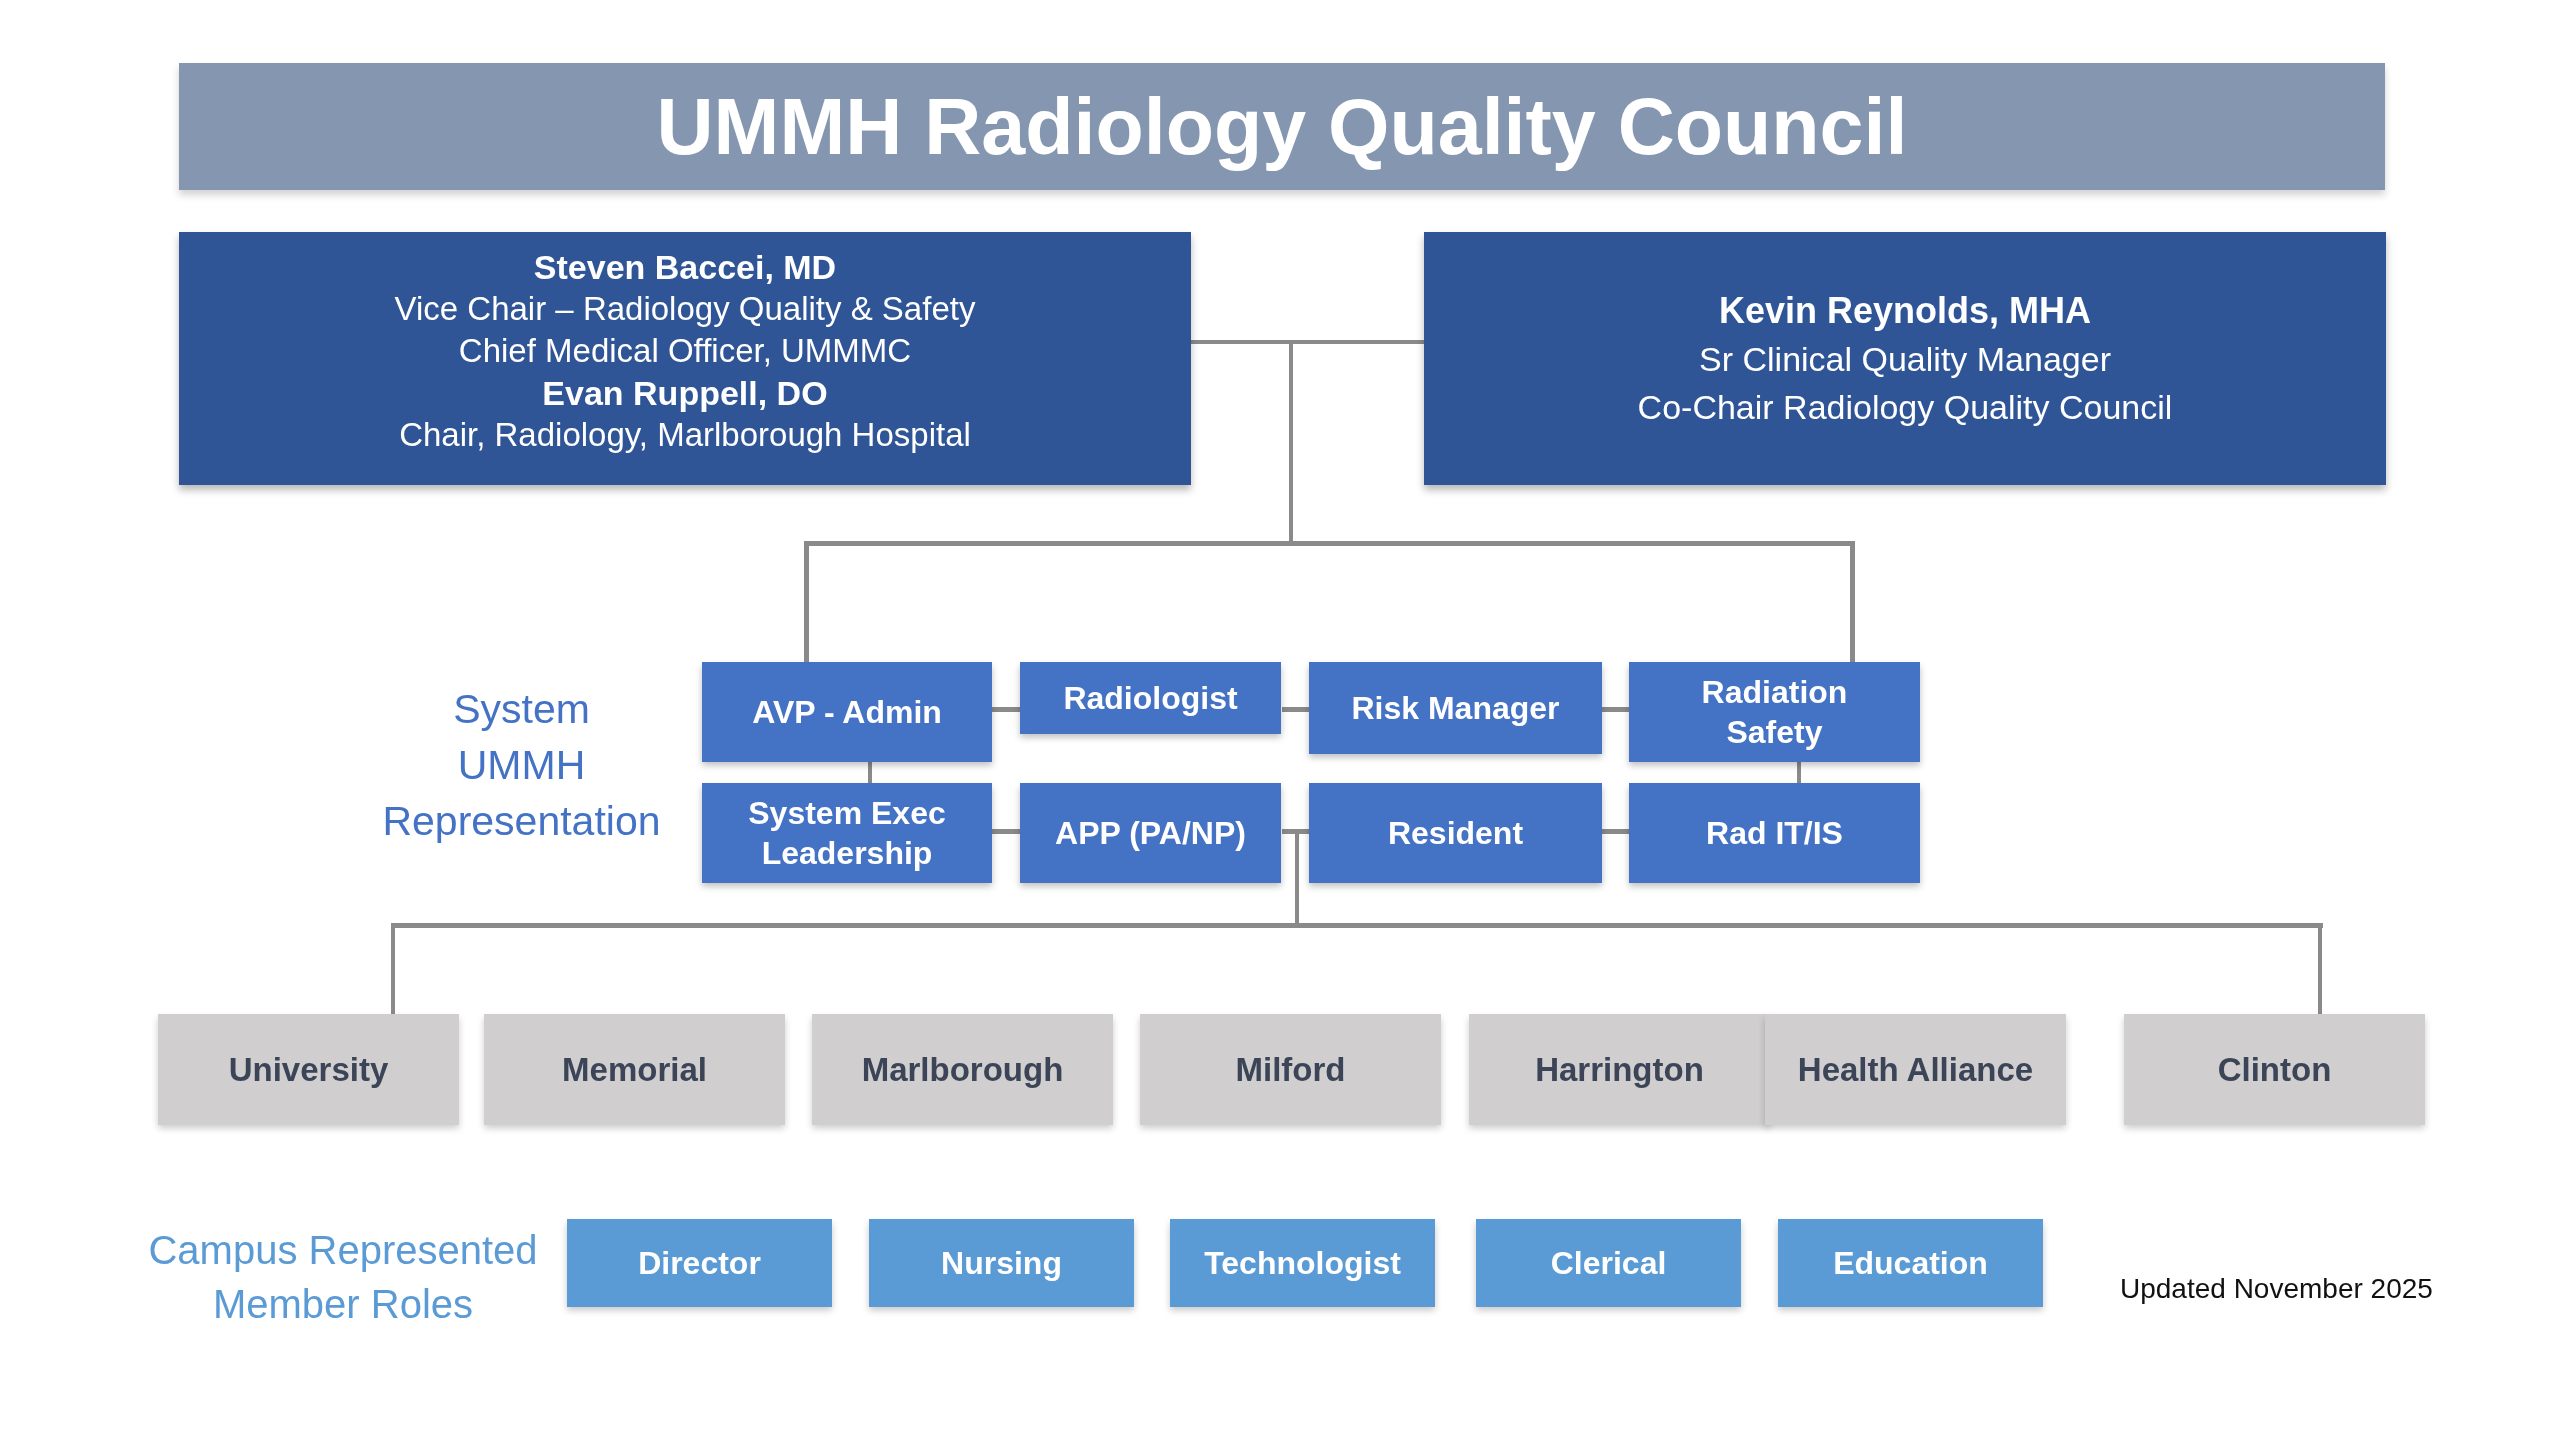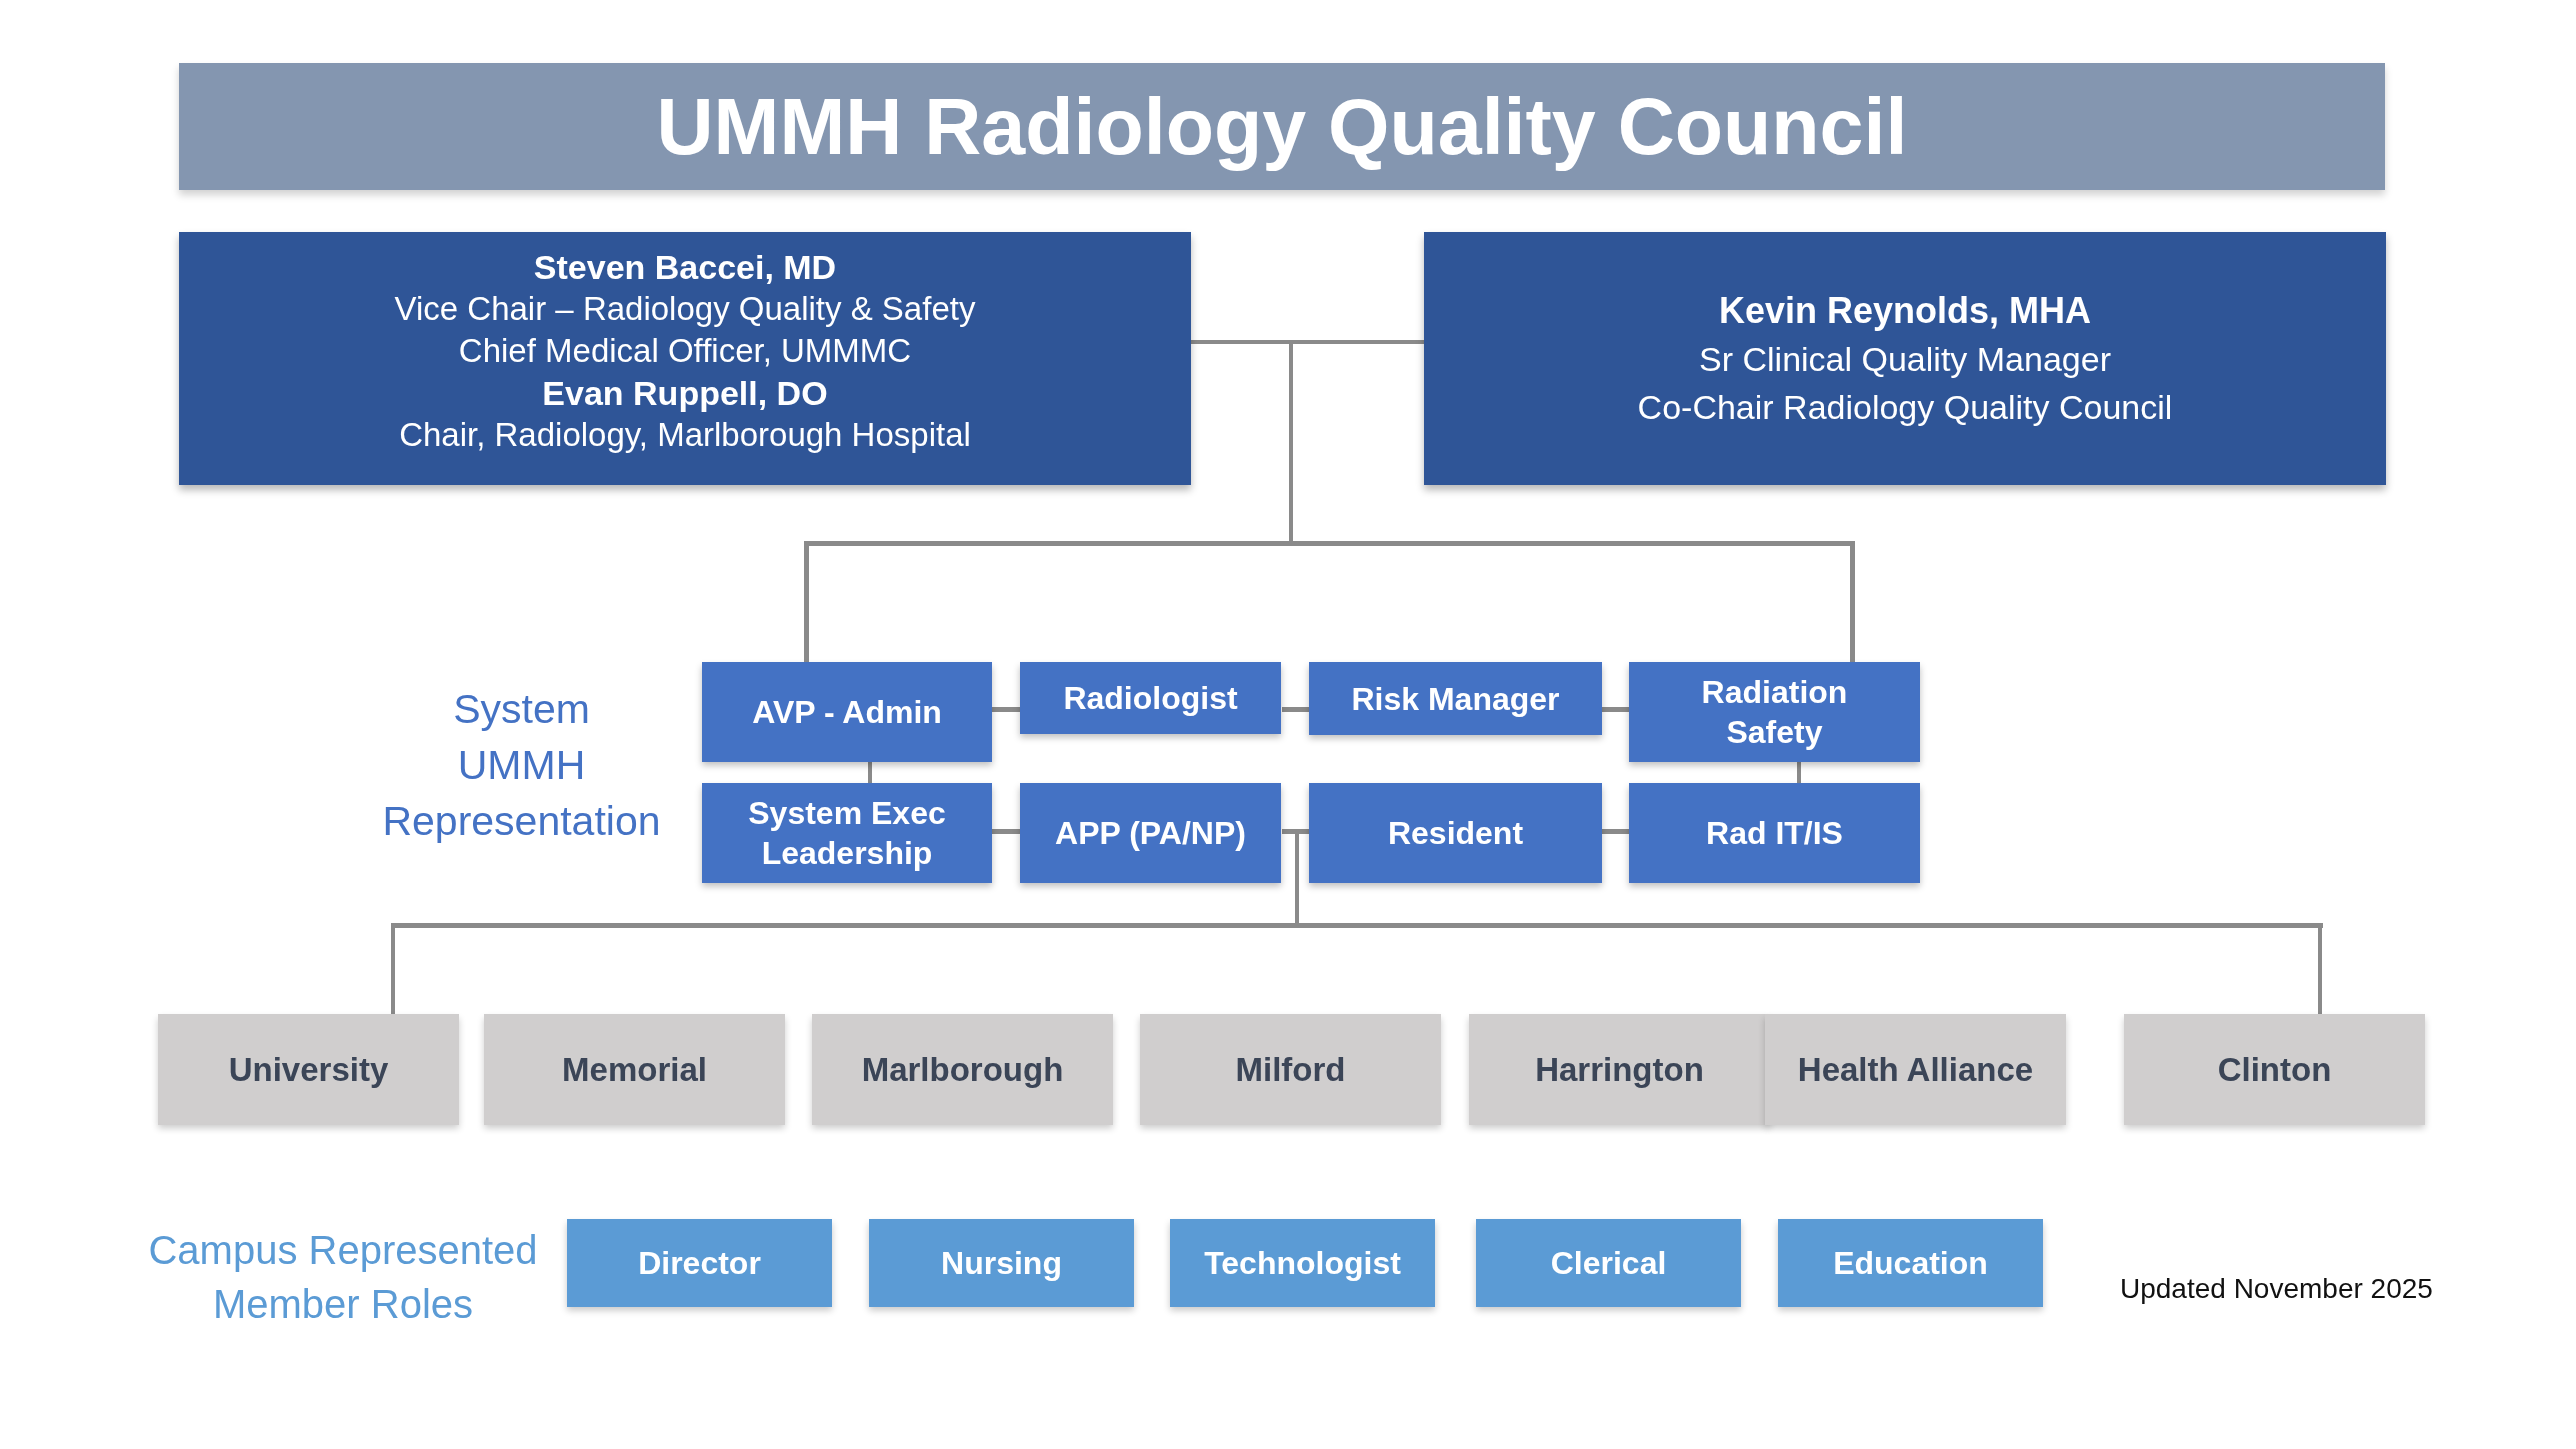--- a/index.html
+++ b/index.html
@@ -95,21 +95,21 @@
     <div>UMMH</div>
     <div>Representation</div>
   </div>
 
   <div class="sysbox" style="left:702px;top:662px;width:290px;height:100px">
     <span>AVP - Admin</span>
   </div>
   <div class="sysbox" style="left:1020px;top:662px;width:261px;height:72px">
     <span>Radiologist</span>
   </div>
-  <div class="sysbox" style="left:1309px;top:662px;width:293px;height:73px">
+  <div class="sysbox" style="left:1309px;top:662px;width:293px;height:92px">
     <span>Risk Manager</span>
   </div>
   <div class="sysbox" style="left:1629px;top:662px;width:291px;height:100px;padding:0 49px;box-sizing:border-box">
     <span>Radiation Safety</span>
   </div>
 
   <div class="sysbox" style="left:702px;top:783px;width:290px;height:100px;padding:0 43px;box-sizing:border-box">
     <span>System Exec Leadership</span>
   </div>
   <div class="sysbox" style="left:1020px;top:783px;width:261px;height:100px">

